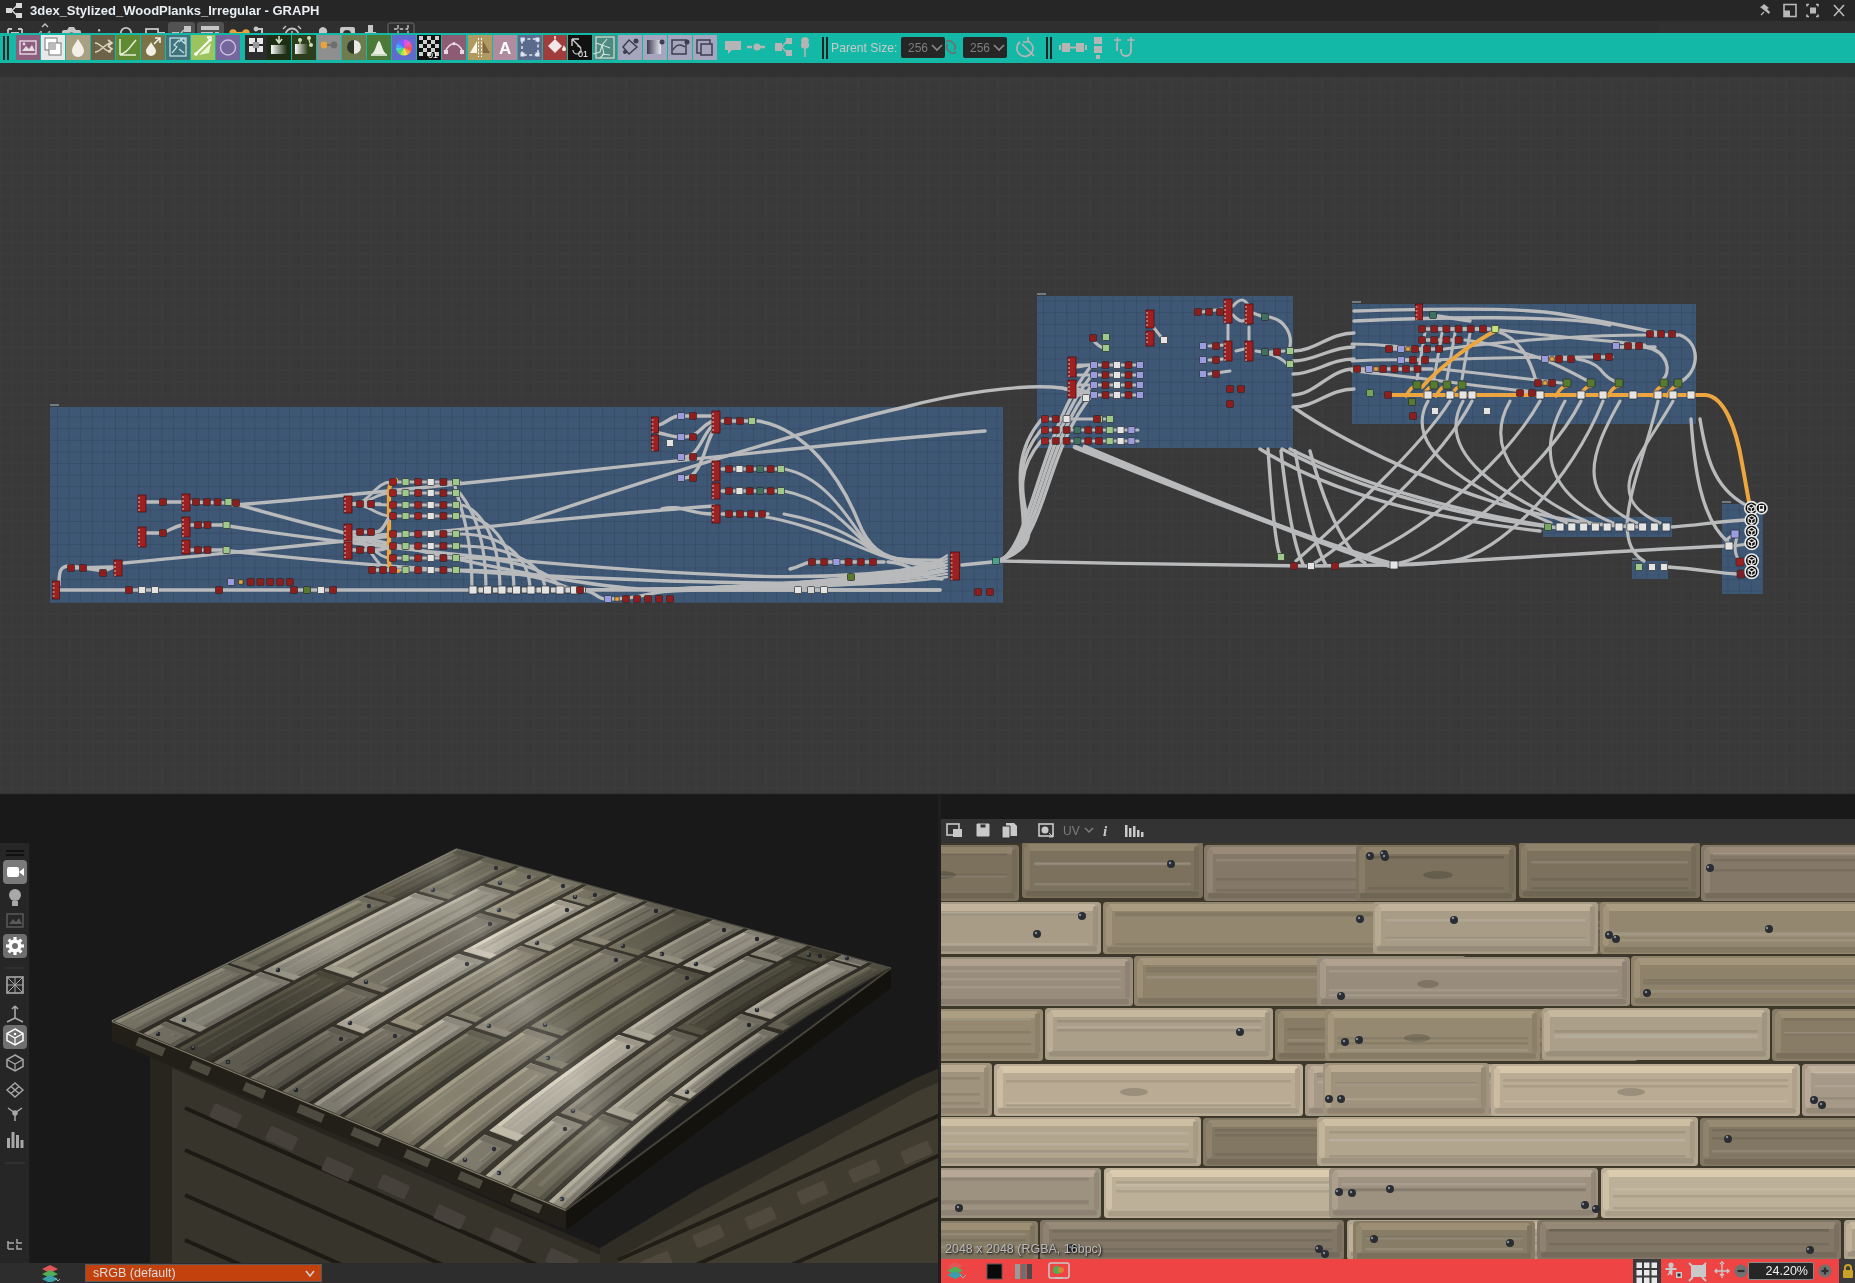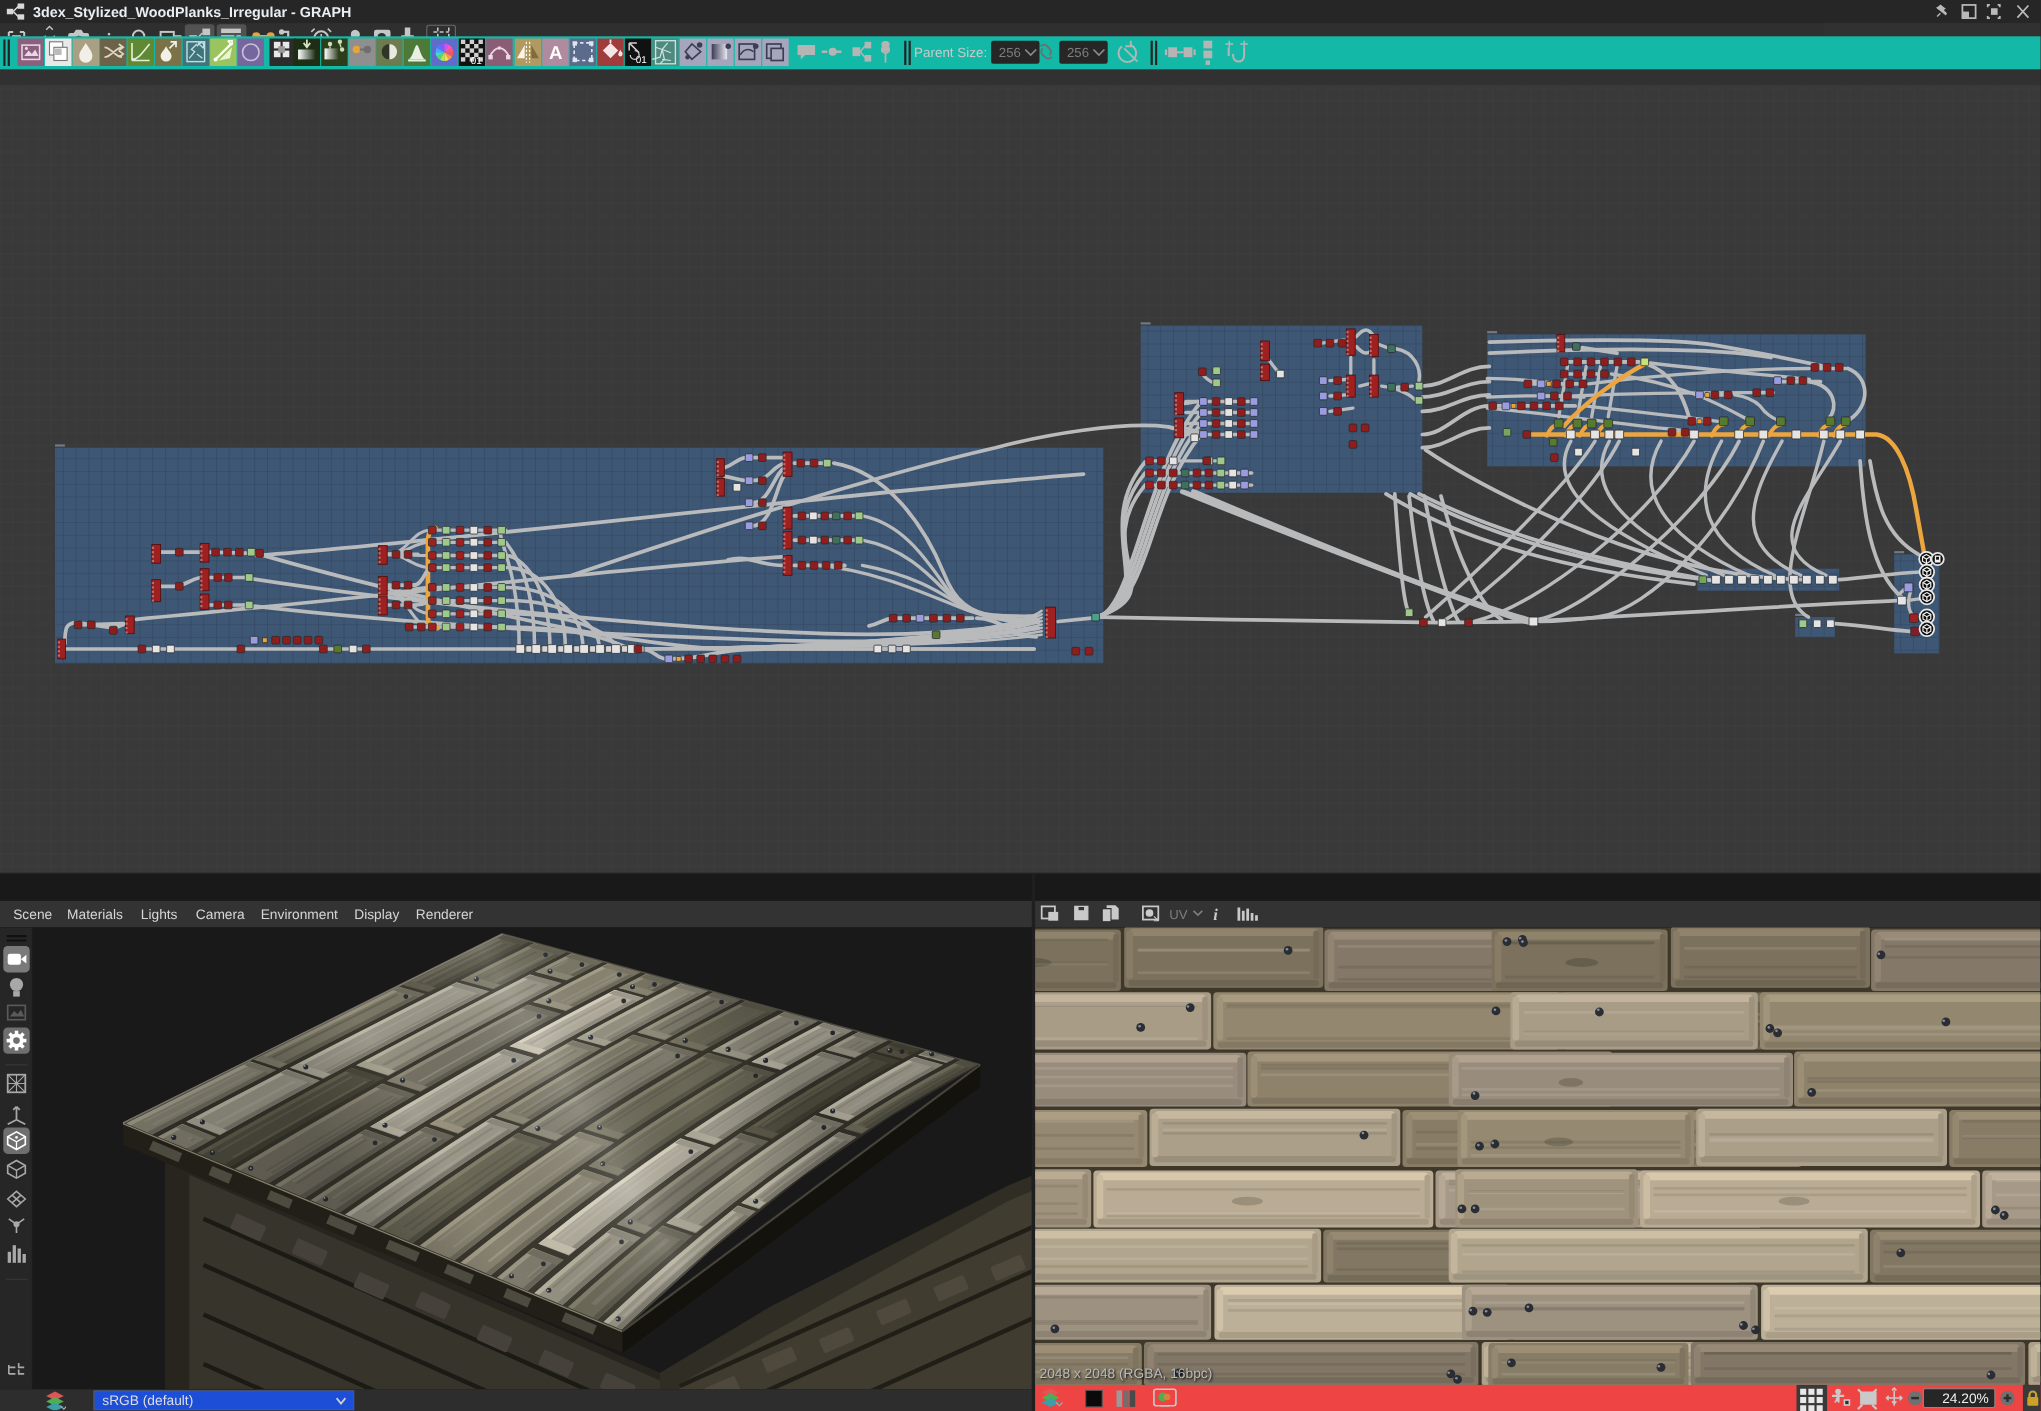--- a/index.html
+++ b/index.html
@@ -12,21 +12,21 @@
 #gcanvas { position:absolute; left:0; top:77px; width:1855px; height:716px; }
 #bottom { position:absolute; left:0; top:794px; width:1855px; height:489px; background:#1f1f1f; }
 .panel3d { position:absolute; left:0; top:1px; width:938px; height:488px; background:#191919; }
 .panel2d { position:absolute; left:941; top:1px; width:914px; height:488px; background:#191919; }
 .phead { position:absolute; left:0; top:0; width:100%; height:24px; background:#2d2d2d;
   color:#e9eef2; font-weight:bold; font-size:13px; line-height:24px; }
 .pmenu { position:absolute; left:0; top:24px; width:100%; height:24px; background:#333333;
   color:#d6d6d6; font-size:12.5px; line-height:24px; }
 .pmenu span { margin-right:0px; }
 #bar3d { position:absolute; left:0; top:468px; width:938px; height:20px; background:#2d2d2d; }
-#srgb { position:absolute; left:85px; top:1px; width:237px; height:18px; background:#1d4ed8;
+#srgb { position:absolute; left:85px; top:1px; width:237px; height:18px; background:#c2410c;
   border:1px solid #5a5a5a; color:#dcdcdc; font-size:12.5px; line-height:16px; padding-left:7px; }
 #bar2d { position:absolute; left:0; top:464px; width:914px; height:24px; background:#ef4444; }
 #dims { position:absolute; left:4px; top:447px; color:#b9b9b9; font-size:12.5px;
   text-shadow:1px 1px 2px #000; }
 #zoombox { position:absolute; left:807px; top:3px; width:66px; height:18px; background:#262626;
   border:1px solid #8a8a8a; border-radius:2px; color:#f0f0f0; font-size:12.5px; line-height:16px;
   text-align:right; padding-right:5px; }
 </style></head><body>
 <div id="graph">
   <div id="gtitle">
@@ -954,29 +954,20 @@
         </g>
         <circle cx="1751.7" cy="572.8" r="6.6" fill="#0d0d0d" stroke="#e8e8e8" stroke-width="1.6"></circle>
         <g stroke="#f0f0f0" stroke-width="1.1" fill="none">
           <path d="M1751.7,568.708 L1755.2600400000001,570.7539999999999 L1755.2600400000001,574.846 L1751.7,576.8919999999999 L1748.13996,574.846 L1748.13996,570.7539999999999 Z"></path>
           <path d="M1748.13996,570.7539999999999 L1751.7,572.8 L1755.2600400000001,570.7539999999999 M1751.7,572.8 L1751.7,576.8919999999999"></path>
         </g>
       </svg></div>
 </div>
 <div id="bottom">
   <div class="panel3d">
-    <div class="pmenu">
-      <span style="position:absolute;left:12px">Scene</span>
-        <span style="position:absolute;left:61px">Materials</span>
-      <span style="position:absolute;left:128px">Lights</span>
-        <span style="position:absolute;left:178px">Camera</span>
-      <span style="position:absolute;left:237px">Environment</span>
-        <span style="position:absolute;left:322px">Display</span>
-      <span style="position:absolute;left:378px">Renderer</span>
-    </div>
     <div class="abs" style="left:0;top:48px;width:938px;height:420px;overflow:hidden"><svg width="938" height="440" viewBox="0 843 938 440" xmlns="http://www.w3.org/2000/svg">
           <defs>
             <clipPath id="vp3d">
               <rect x="0" y="843" width="938" height="420"></rect>
             </clipPath>
             <linearGradient id="topshade" gradientUnits="userSpaceOnUse" x1="674" y1="908" x2="339" y2="1115">
               <stop offset="0" stop-color="#000" stop-opacity="0.18"></stop>
               <stop offset="0.22" stop-color="#000" stop-opacity="0"></stop>
               <stop offset="0.45" stop-color="#fff" stop-opacity="0.13"></stop>
               <stop offset="0.78" stop-color="#000" stop-opacity="0"></stop>

